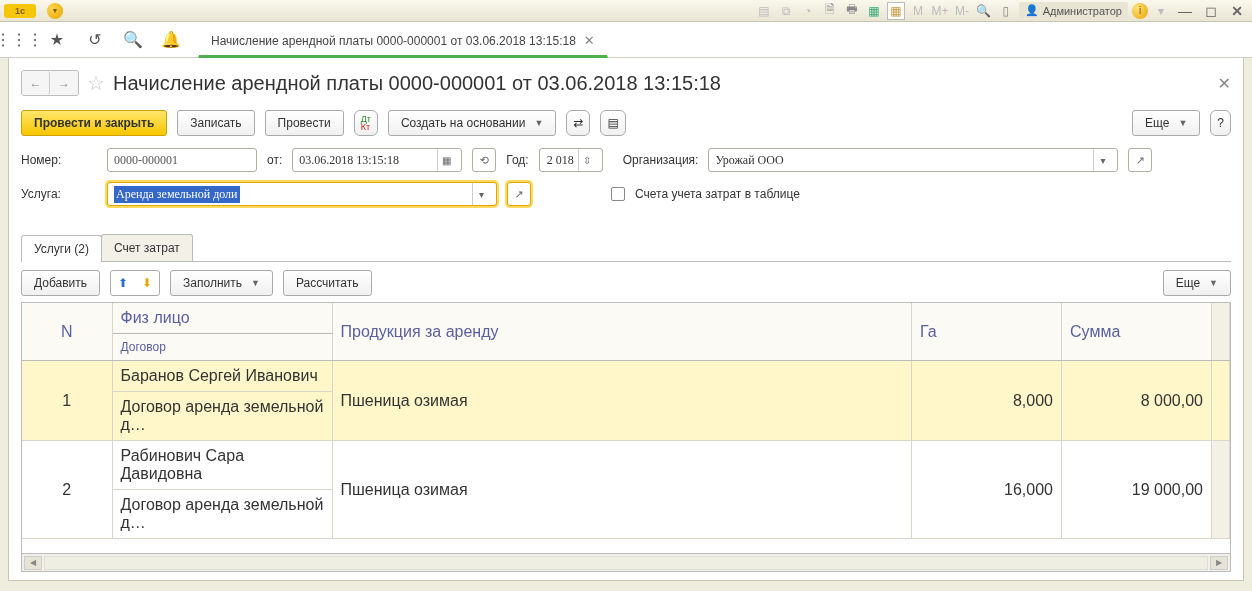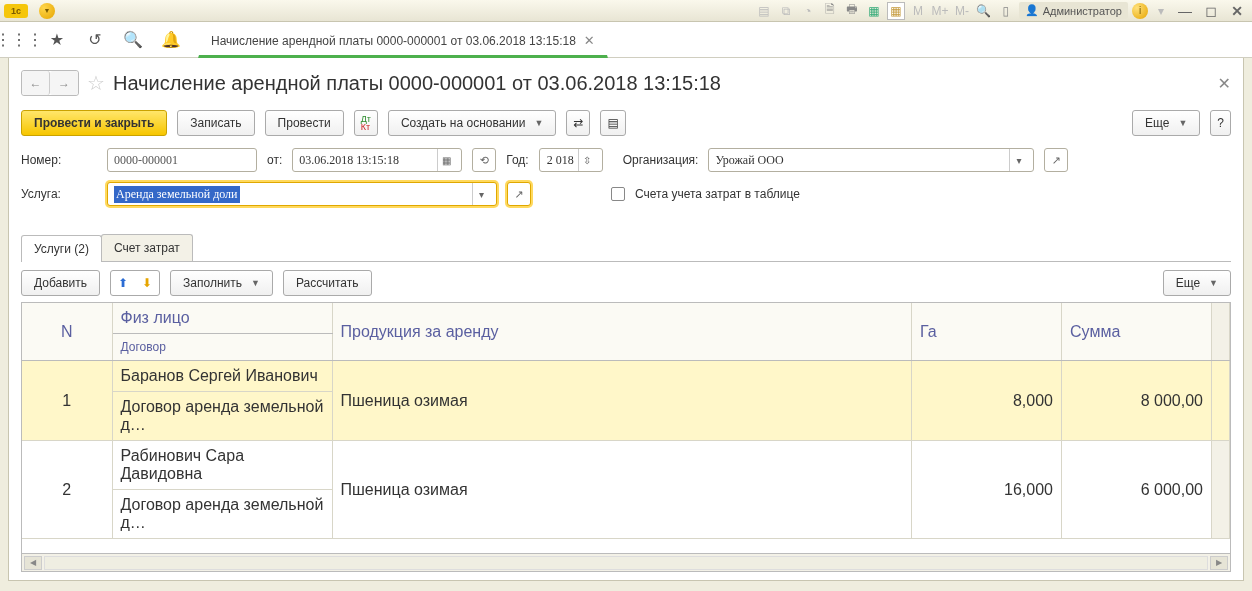--- a/index.html
+++ b/index.html
@@ -17,21 +17,21 @@
     height: 22px;
     background: linear-gradient(#faf8ec, #e8e5d4);
     border-bottom: 1px solid #c8c5b0;
     display: flex;
     align-items: center;
     padding: 0 4px;
     font-size: 11px;
     color: #555;
   }
   .titlebar .tb-logo {
-    width: 24px; height: 14px;
+    width: 32px; height: 14px;
     background: #f5c60a; border-radius: 3px;
     display:flex;align-items:center;justify-content:center;
     font-size:9px;color:#7a5b00;font-weight:bold;margin-right:11px;
   }
   .titlebar .tb-dd {
     width: 16px; height: 16px;
     background: radial-gradient(circle at 30% 30%, #ffd54a, #e6a500);
     border-radius:50%; margin-right:8px;
     display:flex;align-items:center;justify-content:center;color:#7a5b00;font-size:7px;
   }
@@ -82,21 +82,21 @@
   
   .actionbar { display:flex;align-items:center;gap:10px;margin-bottom:12px;justify-content:flex-end;}
   .btn {
     height:26px;padding:0 12px;border:1px solid #aaa;border-radius:3px;
     background:linear-gradient(#fff,#f0f0f0);display:flex;align-items:center;gap:6px;
     color:#333;font-size:12px; white-space:nowrap;
   }
   .btn.primary {
     background:linear-gradient(#ffe66b,#f7c600);border-color:#caa200;font-weight:bold;
   }
-  .btn.iconbtn { padding:0 6px; }
+  .btn.iconbtn { padding:0 6px;border-radius:6px; }
   .btn .caret { font-size:9px;color:#666;margin-left:3px;}
   .dtkt { font-size:9px; line-height:8px; text-align:left;}
   .dtkt .dt { color:#2a8a2a; }
   .dtkt .kt { color:#c22; }
   .actionbar .rsp { flex:1; }
 
   
   .fields { display:flex; flex-direction:column; gap:10px; margin-bottom:28px;}
   .frow { display:flex; align-items:center; gap:10px;}
   .flabel { color:#333; }
@@ -252,21 +252,21 @@
         <span style="flex:1">03.06.2018 13:15:18</span>
         <span class="fbtn">▦</span>
       </div>
       <div class="chip">⟲</div>
       <span class="flabel">Год:</span>
       <div class="field" style="width:64px">
         <span style="flex:1;text-align:right">2 018</span>
         <span class="fbtn">⇳</span>
       </div>
       <span class="flabel" style="margin-left:10px">Организация:</span>
-      <div class="field" style="width:326px">
+      <div class="field" style="width:410px">
         <span style="flex:1">Урожай ООО</span>
         <span class="fbtn">▾</span>
       </div>
       <div class="chip">↗</div>
     </div>
 
     <div class="frow">
       <span class="flabel" style="width:76px">Услуга:</span>
       <div class="field sel" style="width:390px">
         <span class="seltext">Аренда земельной доли</span>
@@ -336,21 +336,21 @@
             <td rowspan="2" class="scrollcol"></td>
           </tr>
           <tr class="sel">
             <td>Договор аренда земельной д…</td>
           </tr>
           <tr>
             <td rowspan="2" class="rownum">2</td>
             <td>Рабинович Сара Давидовна</td>
             <td rowspan="2">Пшеница озимая</td>
             <td rowspan="2" class="num">16,000</td>
-            <td rowspan="2" class="num">6 000,00</td>
+            <td rowspan="2" class="num">19 000,00</td>
             <td rowspan="2" class="scrollcol"></td>
           </tr>
           <tr>
             <td>Договор аренда земельной д…</td>
           </tr>
         </tbody>
     </table>
     <div style="flex:1"></div>
   </div>
   <div class="hfoot">

